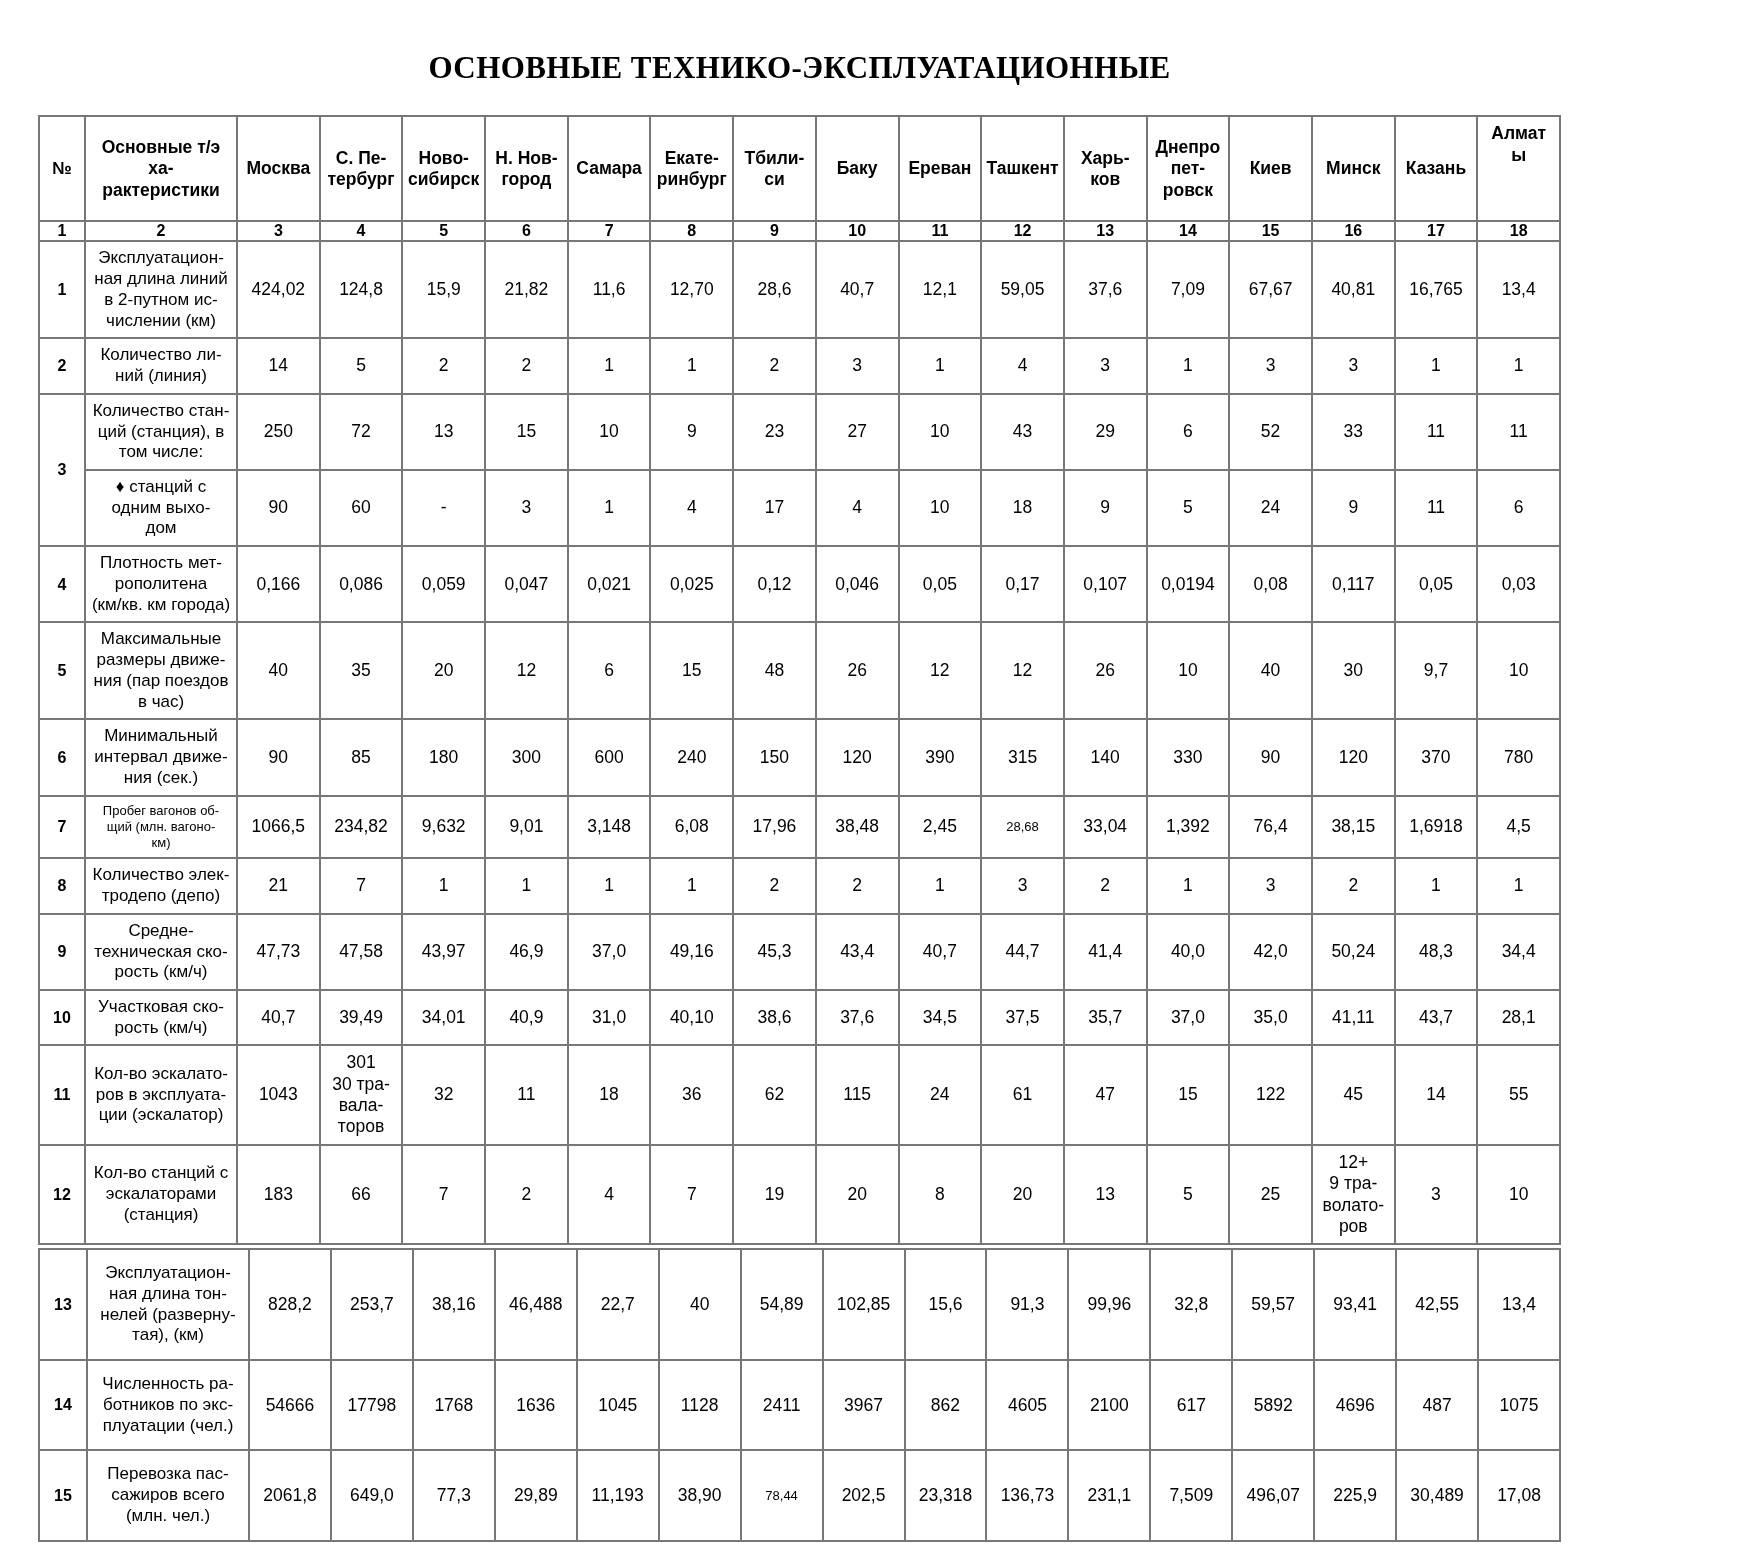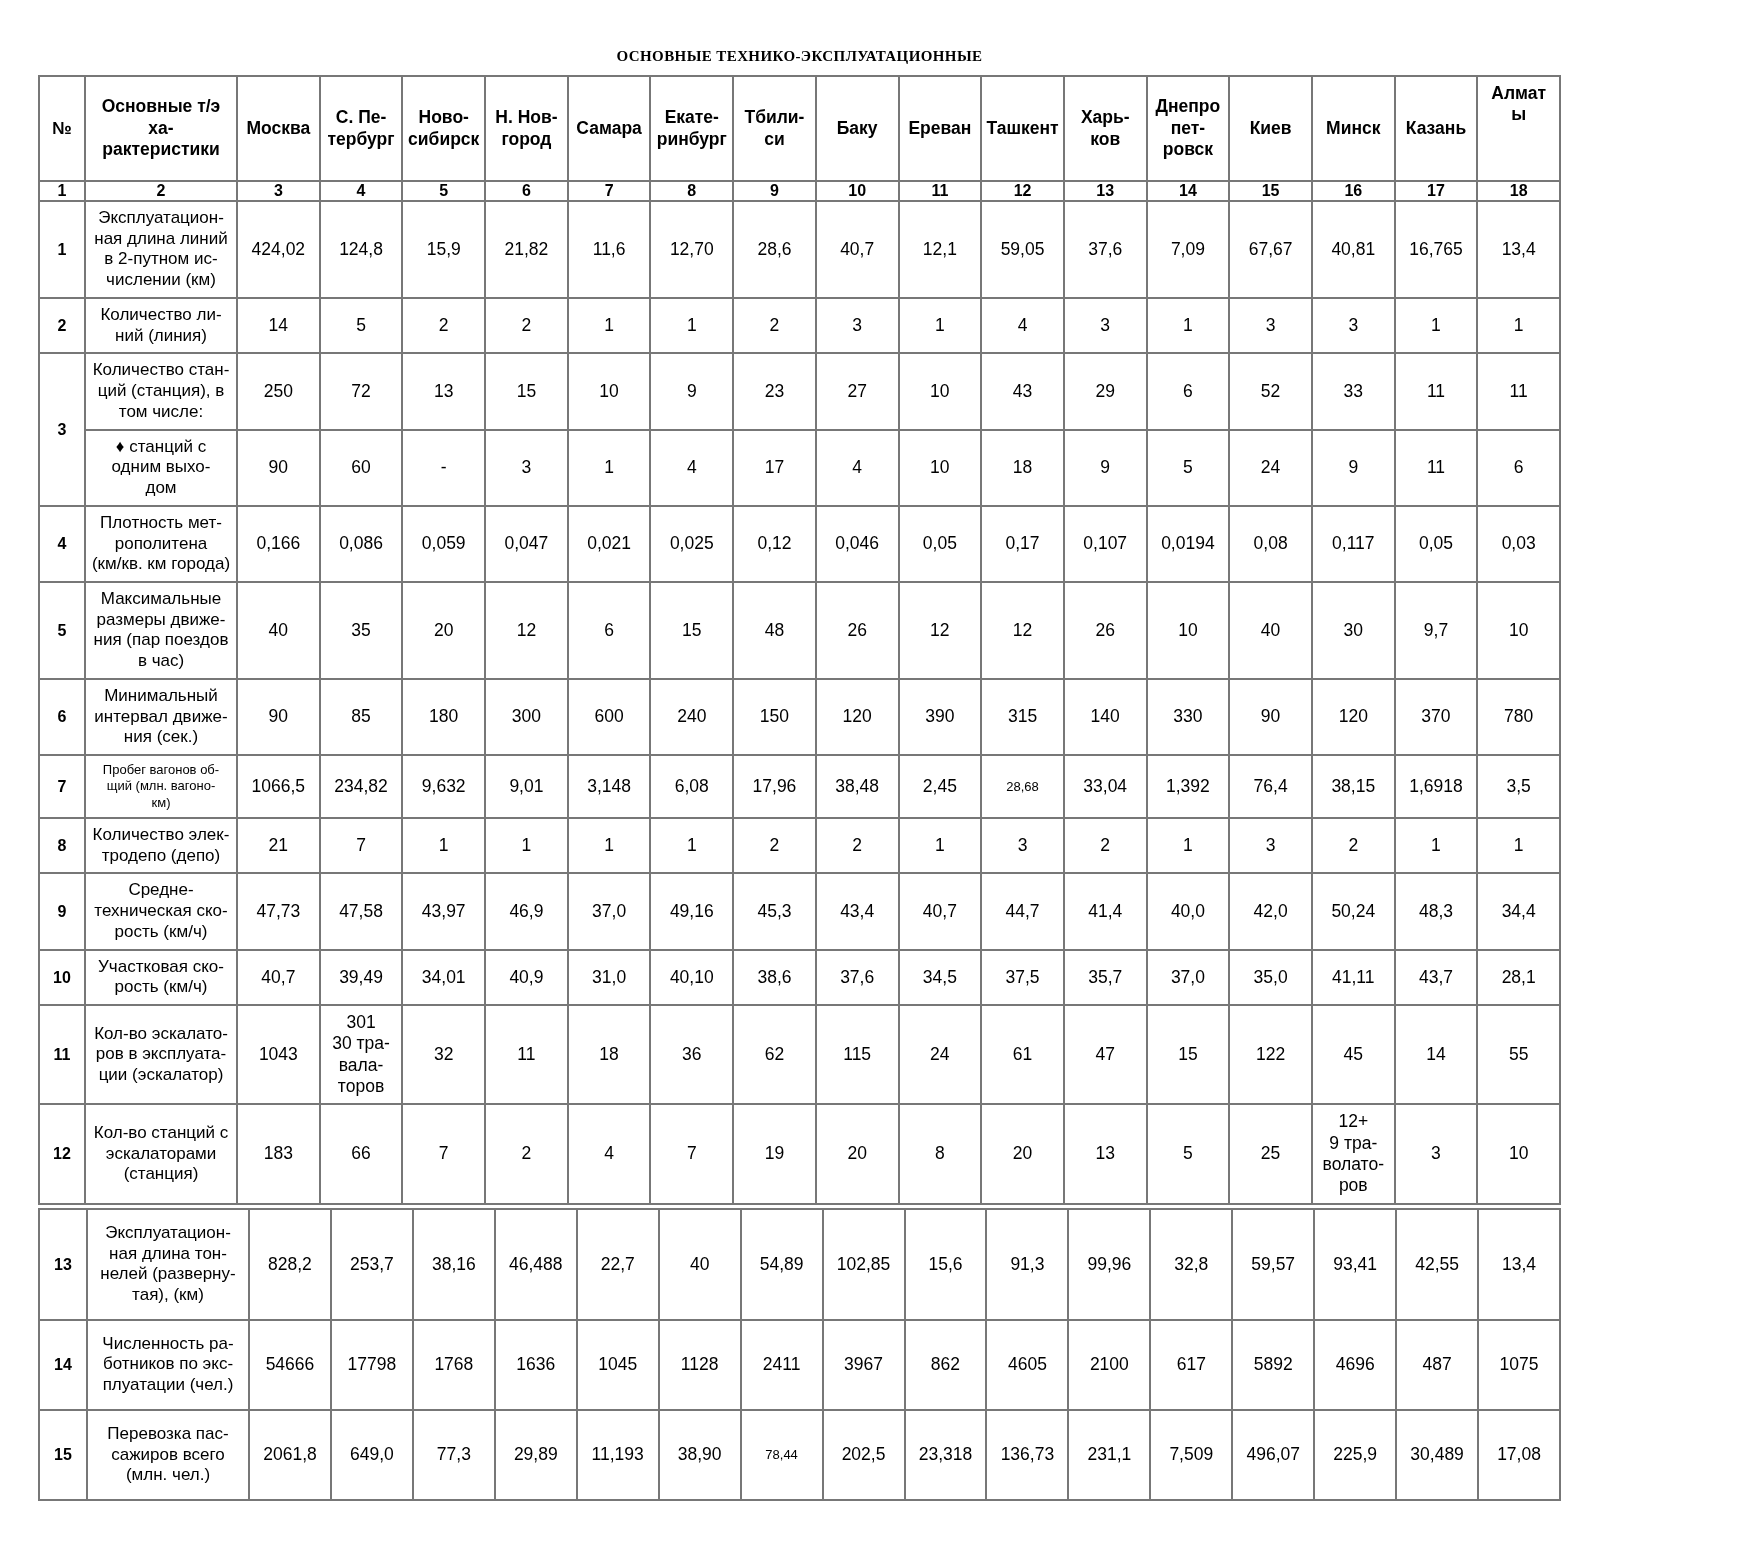--- a/index.html
+++ b/index.html
@@ -4,23 +4,23 @@
 <style>
   html,body{margin:0;padding:0;background:#ffffff;}
   body{
     width:1742px;height:1544px;overflow:hidden;
     font-family:"Liberation Sans",sans-serif;color:#000;
     -webkit-font-smoothing:antialiased;
   }
   .sheet{width:1523px;margin-left:38px;}
   .doc-title{
     font-family:"Liberation Serif",serif;
-    font-weight:bold;font-size:15px;line-height:1.4;
+    font-weight:bold;font-size:31px;line-height:1.4;
     text-align:center;letter-spacing:.4px;
-    padding-top:46px;padding-bottom:8px;
+    padding-top:46px;padding-bottom:26px;
   }
   table{border-collapse:collapse;table-layout:fixed;width:1523px;background:#fff;}
   th,td{
     border:2px solid #777;
     text-align:center;vertical-align:middle;
     padding:3px 3px;font-size:17.5px;line-height:1.22;
     white-space:pre-line;overflow:hidden;word-wrap:break-word;
   }
   thead th{font-weight:bold;height:94px;font-size:17.5px;}
   thead th.th-top{vertical-align:top;padding-top:6px;}
@@ -266,21 +266,21 @@
           <td>6,08</td>
           <td>17,96</td>
           <td>38,48</td>
           <td>2,45</td>
           <td class="small">28,68</td>
           <td>33,04</td>
           <td>1,392</td>
           <td>76,4</td>
           <td>38,15</td>
           <td>1,6918</td>
-          <td>3,5</td>
+          <td>4,5</td>
         </tr>
         <tr>
           <td class="num">8</td>
           <td class="label">Количество элек-
 тродепо (депо)</td>
           <td>21</td>
           <td>7</td>
           <td>1</td>
           <td>1</td>
           <td>1</td>

